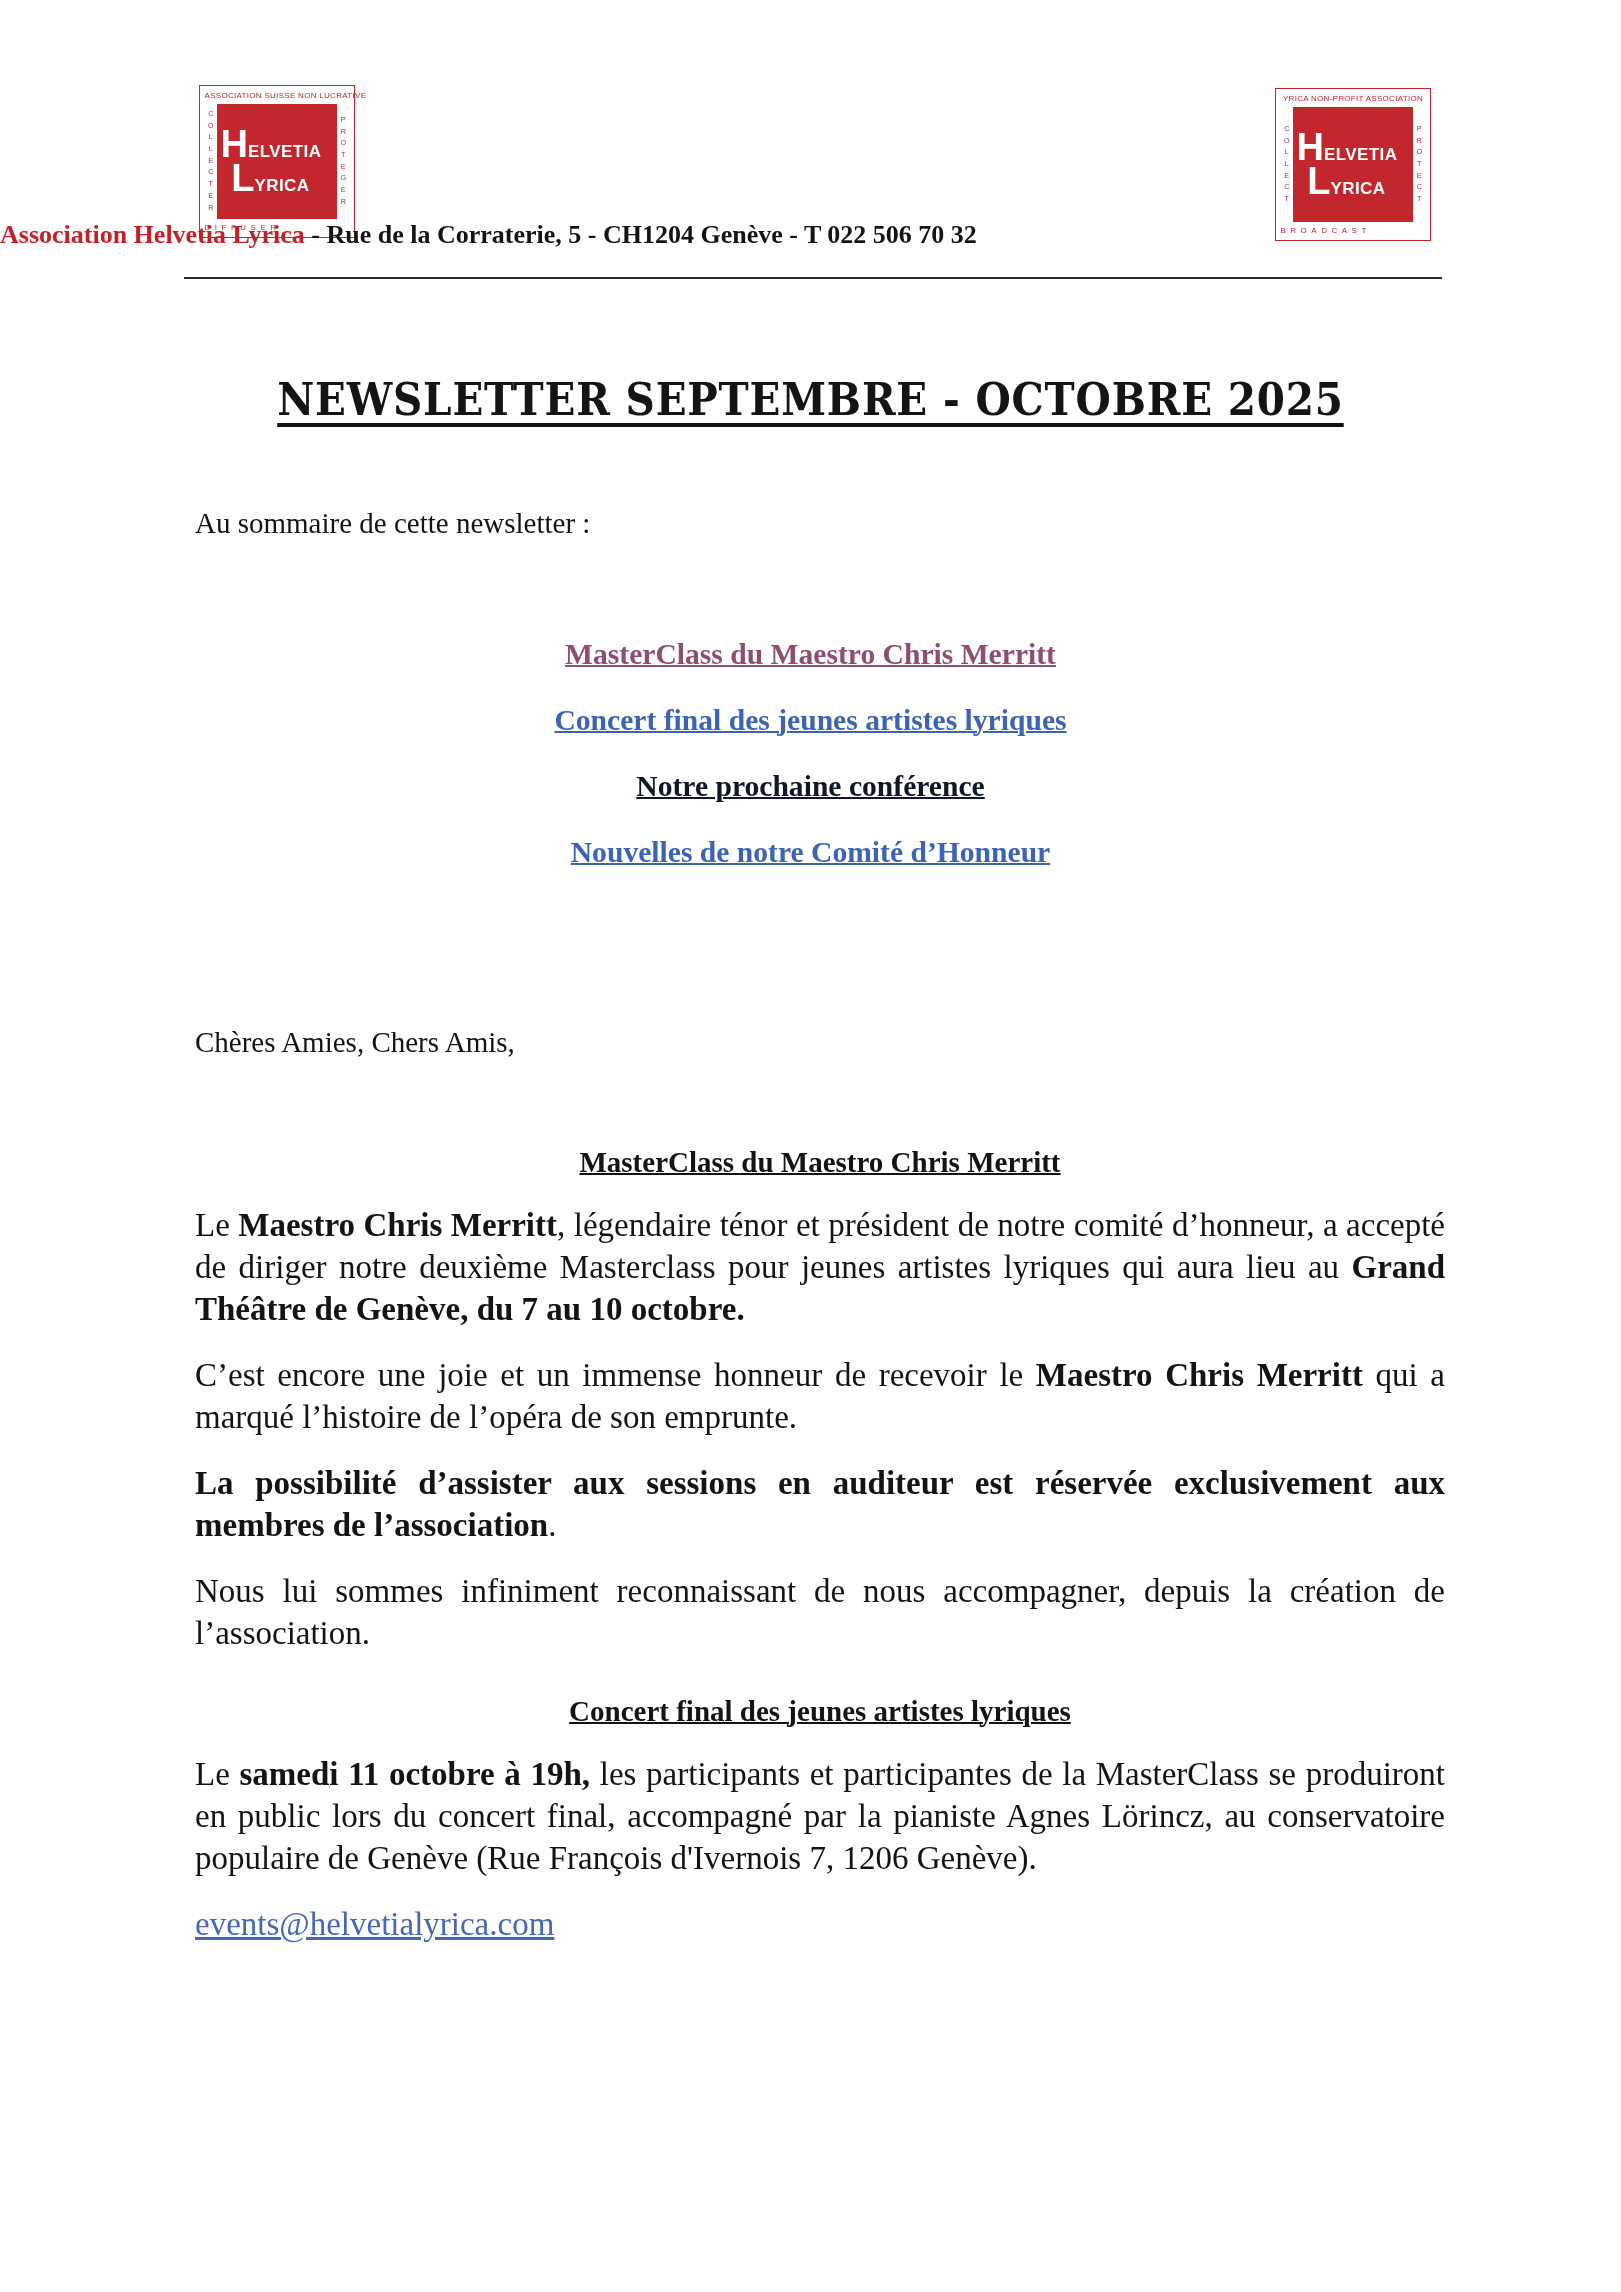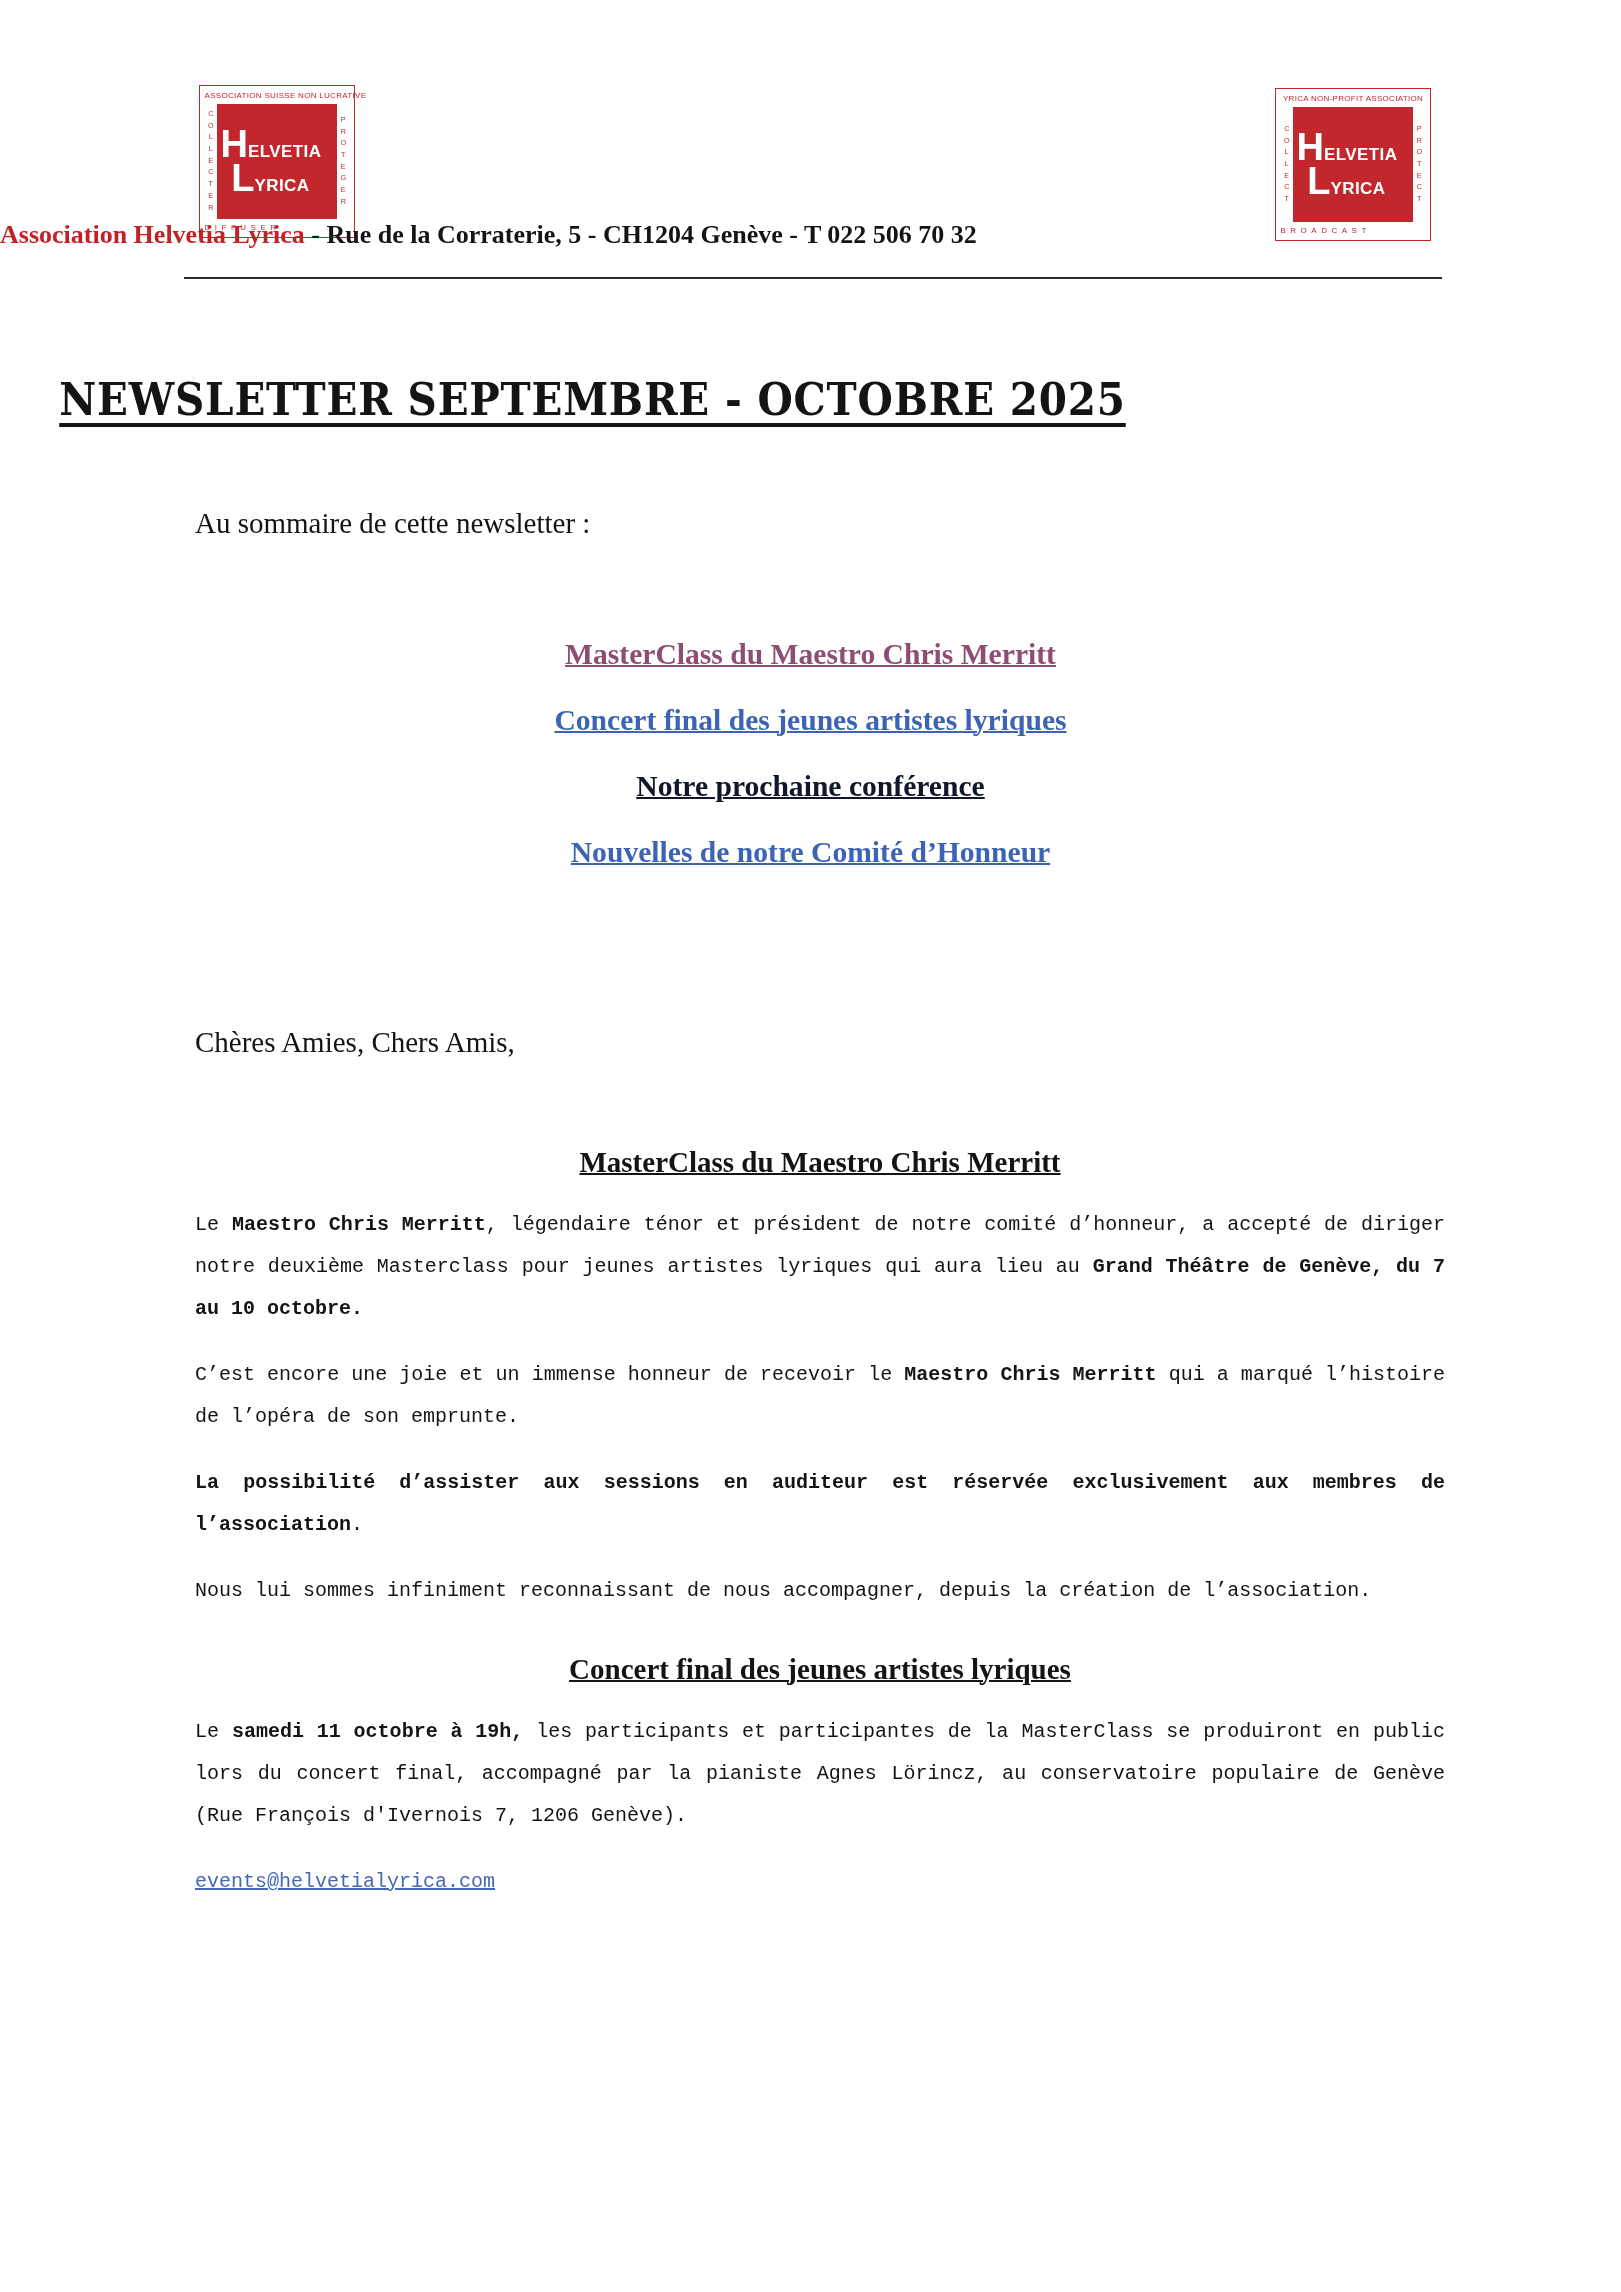--- a/index.html
+++ b/index.html
@@ -84,21 +84,21 @@
     position:absolute;
     top:277px;left:184px;right:179px;
     border-top:2.7px solid var(--rule,#2B2B2B);
   }
 
   
   .title{
     position:absolute;
     top:373px;left:0;right:0;
     margin:0;
-    text-align:left;
+    text-align:center;
     font-family:"DejaVu Serif", serif;
   }
   .title > span{
     display:inline-block;
     transform:scaleX(.9);
     font-size:45px;
     font-weight:bold;
     letter-spacing:0.9px;
     text-decoration:underline;
     text-decoration-thickness:3.6px;
@@ -139,24 +139,23 @@
   .section-heading{
     margin:0 0 25px;
     text-align:center;
     font-size:29px;
     font-weight:bold;
     text-decoration:underline;
     text-decoration-thickness:1.8px;
   }
   .para{
     margin:0 0 24px;
-    font-size:20px;
+    font-size:33px;
     line-height:42px;
     text-align:justify;
-    font-family:Liberation Mono, monospace;
   }
   .para.force-justify{text-align-last:justify;margin-bottom:14.3px;}
   .para b{font-weight:bold;}
   .para a{
     color:var(--email-blue,#4468B3);
     text-decoration:underline;
   }
 </style>
 </head>
 <body>

